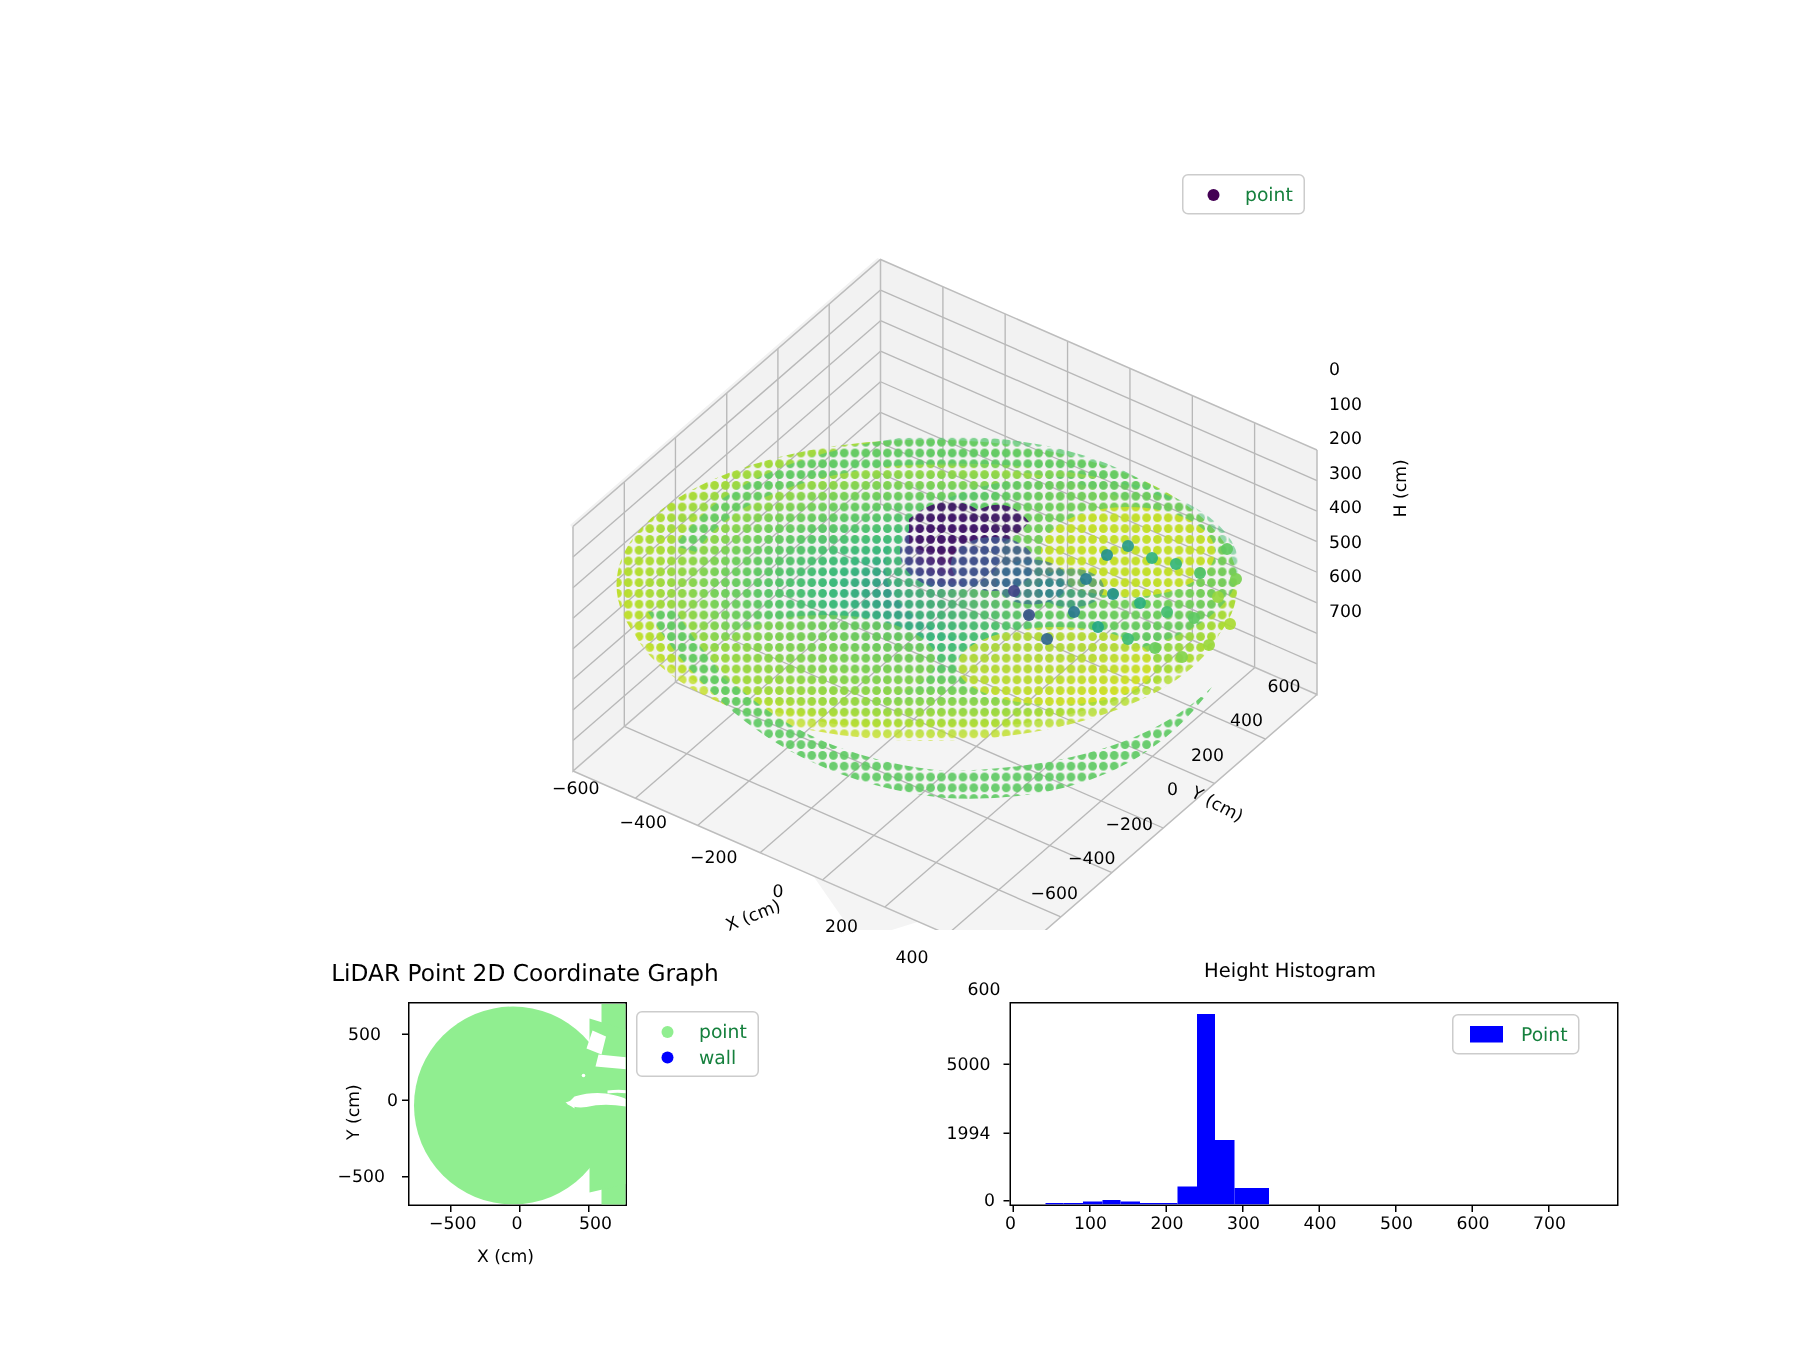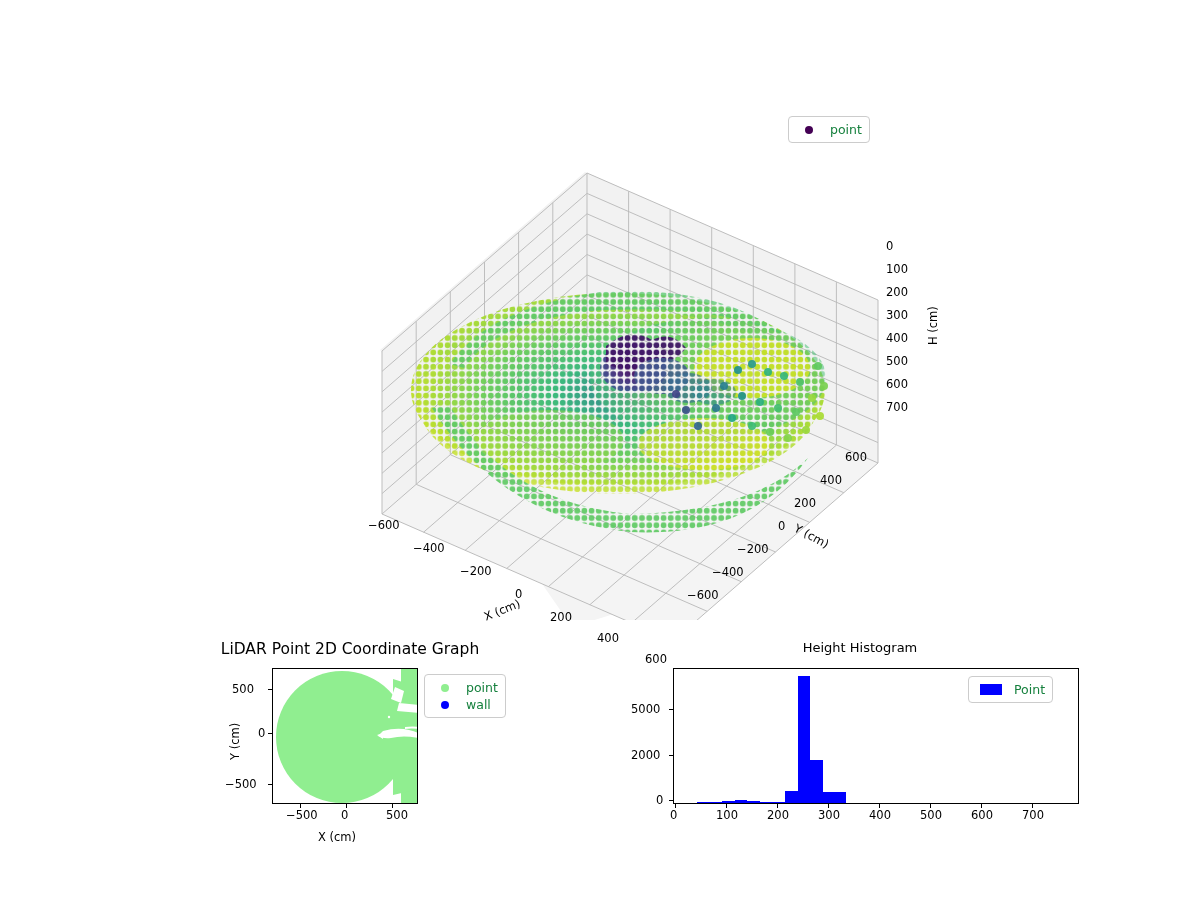--- a/index.html
+++ b/index.html
@@ -418,21 +418,21 @@
       <div class="hbar" style="left: 85.85px; width: 12.625px; height: 1px; background: rgb(0, 0, 255);"></div>
       <div class="hbar" style="left: 98.475px; width: 12.625px; height: 1px; background: rgb(0, 0, 255);"></div>
       <div class="hbar" style="left: 111.1px; width: 12.625px; height: 12.4429px; background: rgb(0, 0, 255);"></div>
       <div class="hbar" style="left: 123.725px; width: 12.625px; height: 126.821px; background: rgb(0, 0, 255);"></div>
       <div class="hbar" style="left: 136.35px; width: 12.625px; height: 42.5929px; background: rgb(0, 0, 255);"></div>
       <div class="hbar" style="left: 148.975px; width: 12.625px; height: 10.7679px; background: rgb(0, 0, 255);"></div>
       <div class="hbar" style="left: 161.6px; width: 10.1px; height: 10.5286px; background: rgb(0, 0, 255);"></div>
     </div>
 
   <div class="tickhist" style="left:656px; top:793px;">0</div>
-  <div class="tickhist" style="left:631px; top:748px;">2000</div>
+  <div class="tickhist" style="left:631px; top:748px;">1994</div>
   <div class="tickhist" style="left:631px; top:702px;">5000</div>
   <div class="tickmark" style="left:669px; top:800px; width:4px; height:1px;"></div>
   <div class="tickmark" style="left:669px; top:755px; width:4px; height:1px;"></div>
   <div class="tickmark" style="left:669px; top:709px; width:4px; height:1px;"></div>
 
   <div class="tickhist" style="left:670px; top:808px;">0</div>
   <div class="tickhist" style="left:716px; top:808px;">100</div>
   <div class="tickhist" style="left:767px; top:808px;">200</div>
   <div class="tickhist" style="left:818px; top:808px;">300</div>
   <div class="tickhist" style="left:869px; top:808px;">400</div>

